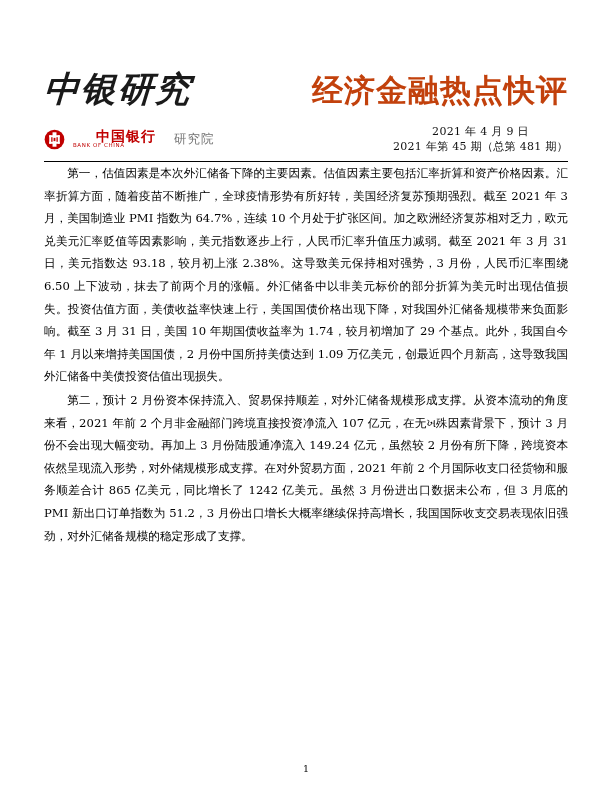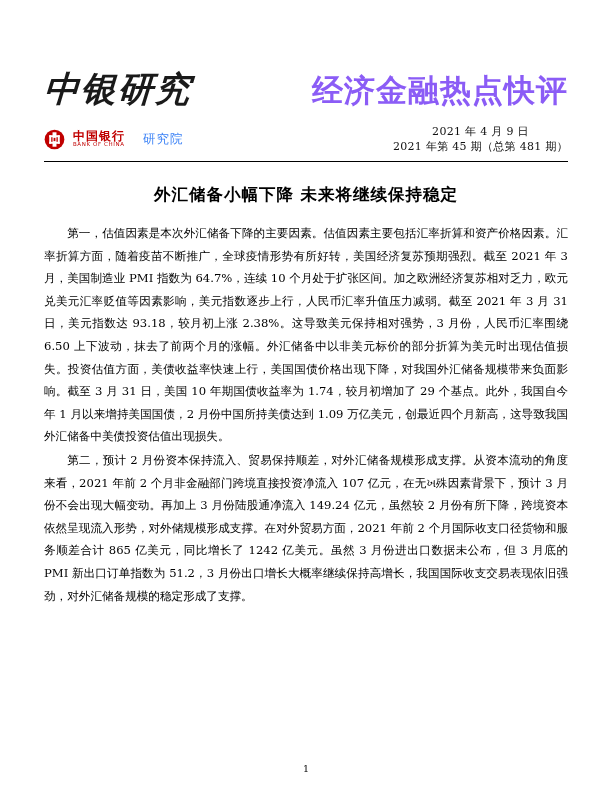--- a/index.html
+++ b/index.html
@@ -37,21 +37,21 @@
     font-weight: 700;
     letter-spacing: 2px;
     color: #1a1a1a;
     line-height: 1;
     transform: skewX(-3deg);
     font-style: italic;
   }
   .report-title {
     font-size: 31px;
     font-weight: 700;
-    color: #8b5cf6;
+    color: #c2410c;
     letter-spacing: 1px;
     line-height: 1;
     font-family: "DejaVu Sans", "Liberation Sans", sans-serif;
   }
 
   
   .logorow {
     display: flex;
     align-items: center;
     justify-content: space-between;
@@ -69,35 +69,36 @@
     position: relative;
     flex: 0 0 auto;
   }
   .boc-mark svg { display: block; }
   .boc-text {
     display: flex;
     flex-direction: column;
     line-height: 1.05;
   }
   .boc-cn {
-    font-size: 12px;
+    font-size: 14px;
     color: #c00000;
     font-weight: 700;
     letter-spacing: 1px;
     font-family: "DejaVu Sans", "Liberation Sans", sans-serif;
+    margin-left: 23px;
   }
   .boc-en {
     font-size: 5.5px;
     color: #c00000;
     letter-spacing: 0.6px;
     font-family: "DejaVu Sans", "Liberation Sans", sans-serif;
   }
   .institute {
     font-size: 12.5px;
-    color: #3b82f6;
+    color: #737373;
     margin-left: 10px;
     letter-spacing: 1px;
   }
   .logo-right {
     display: flex;
     align-items: center;
     font-size: 11px;
     color: #111;
     flex-direction: column;
   }
@@ -171,21 +172,20 @@
       <span class="institute">研究院</span>
     </div>
     <div class="logo-right">
       <span class="issue-date">2021 年 4 月 9 日</span>
       <span class="issue-no">2021 年第 45 期（总第 481 期）</span>
     </div>
   </div>
 
   <hr class="rule">
 
-  <div class="headline">外汇储备小幅下降 未来将继续保持稳定</div>
 
   <div class="body">
     <p id="p2"><span class="b">第一，估值因素是本次外汇储备下降的主要因素。</span><span>估值因素主要包括汇率折算和资产价格因素。</span><span class="b">汇率折算方面，</span><span>随着疫苗不断推广，全球疫情形势有所好转，美国经济复苏预期强烈。截至 2021 年 3 月，美国制造业 PMI 指数为 64.7%，连续 10 个月处于扩张区间。加之欧洲经济复苏相对乏力，欧元兑美元汇率贬值等因素影响，美元指数逐步上行，人民币汇率升值压力减弱。截至 2021 年 3 月 31 日，美元指数达 93.18，较月初上涨 2.38%。这导致美元保持相对强势，3 月份，人民币汇率围绕 6.50 上下波动，抹去了前两个月的涨幅。外汇储备中以非美元标价的部分折算为美元时出现估值损失。</span><span class="b">投资估值方面，</span><span>美债收益率快速上行，美国国债价格出现下降，对我国外汇储备规模带来负面影响。截至 3 月 31 日，美国 10 年期国债收益率为 1.74，较月初增加了 29 个基点。此外，我国自今年 1 月以来增持美国国债，2 月份中国所持美债达到 1.09 万亿美元，创最近四个月新高，这导致我国外汇储备中美债投资估值出现损失。</span></p>
     <p id="p3"><span class="b">第二，预计 2 月份资本保持流入、贸易保持顺差，对外汇储备规模形成支撑。</span><span>从资本流动的角度来看，2021 年前 2 个月非金融部门跨境直接投资净流入 107 亿元，在无ખ殊因素背景下，预计 3 月份不会出现大幅变动。再加上 3 月份陆股通净流入 149.24 亿元，虽然较 2 月份有所下降，跨境资本依然呈现流入形势，对外储规模形成支撑。在对外贸易方面，2021 年前 2 个月国际收支口径货物和服务顺差合计 865 亿美元，同比增长了 1242 亿美元。虽然 3 月份进出口数据未公布，但 3 月底的 PMI 新出口订单指数为 51.2，3 月份出口增长大概率继续保持高增长，我国国际收支交易表现依旧强劲，对外汇储备规模的稳定形成了支撑。</span></p>
   </div>
 
   <div class="pagenum">1</div>
 </div>
 
 </body></html>

